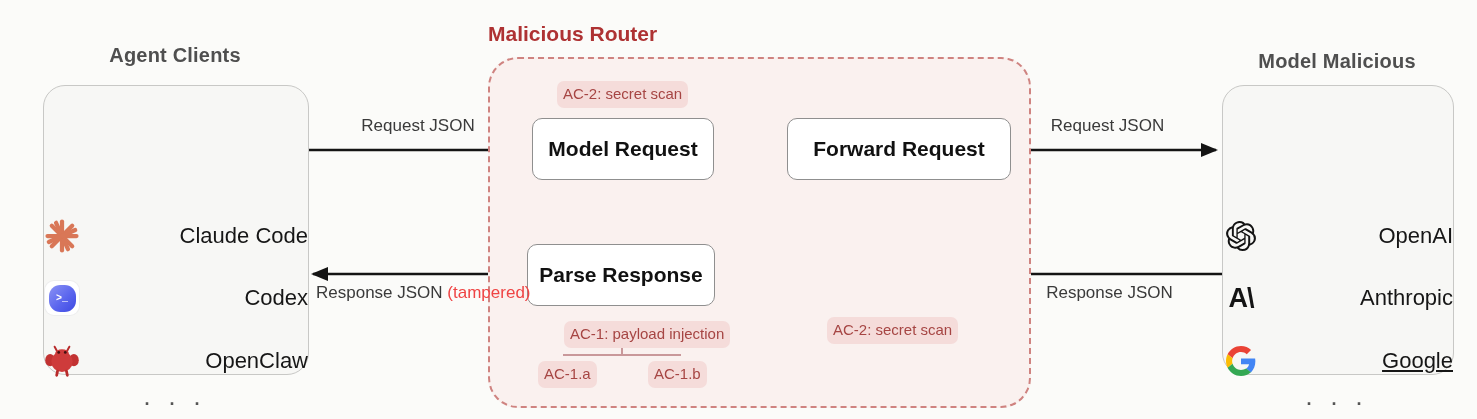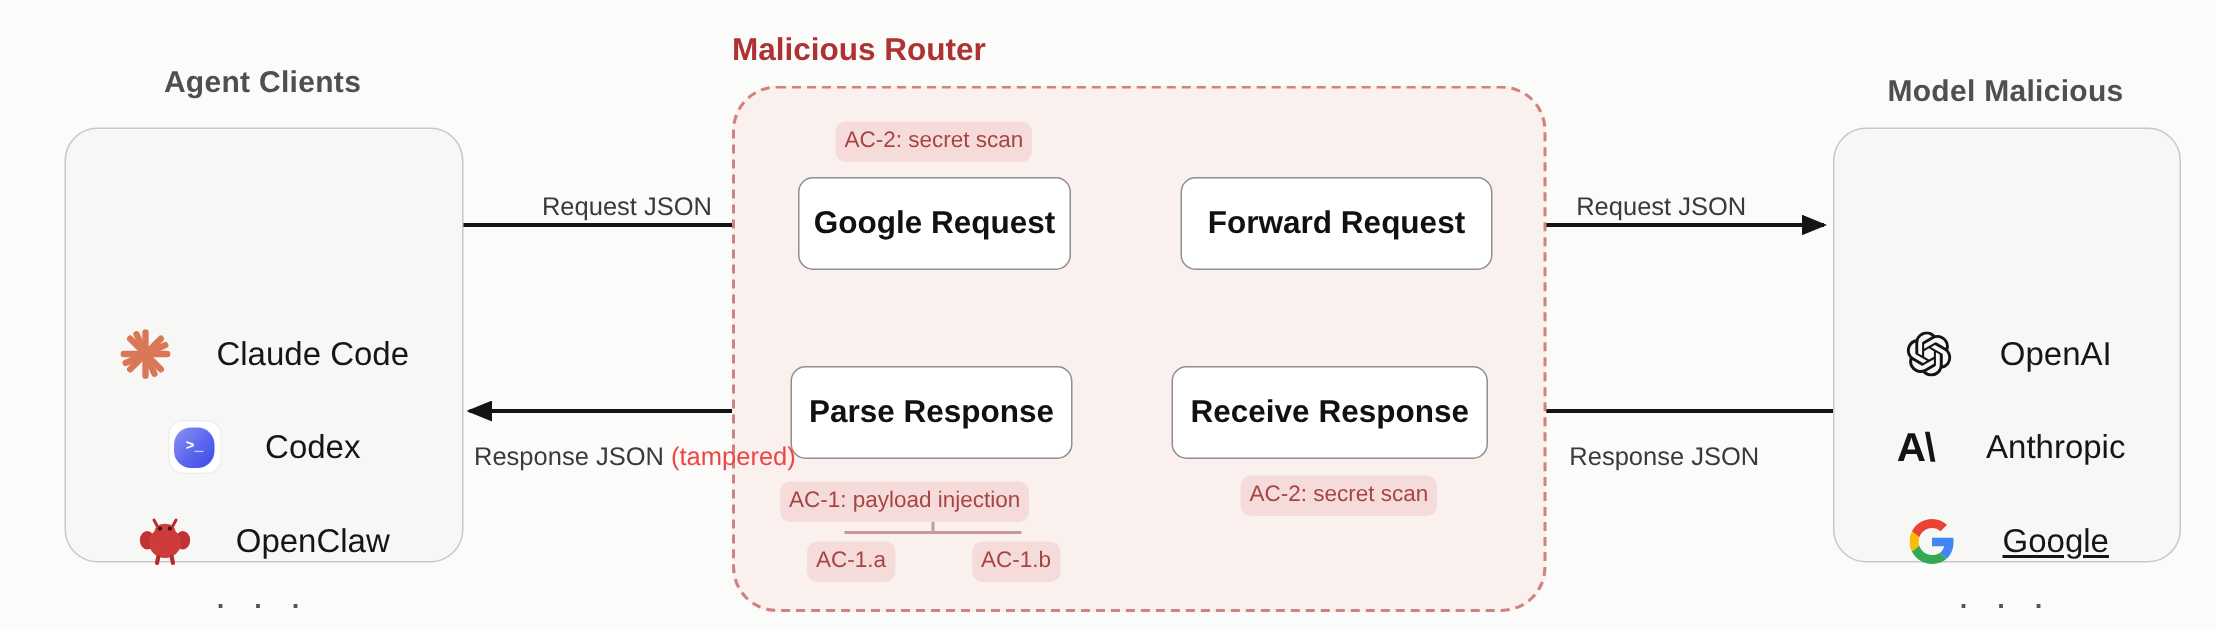--- a/index.html
+++ b/index.html
@@ -75,26 +75,25 @@
     white-space:nowrap;
     line-height:1.25;
   }
   .tree-line{position:absolute;background:var(--tree_line);}
   .arrow-label{
     position:absolute;
     font-size:17px;font-weight:500;
     color:var(--label_gray);
     text-align:center;
     white-space:nowrap;
-    margin-top:12px;
   }
   .tampered{color:#ef4444;}
   .panel-row{
     position:absolute;left:0;width:100%;
-    display:flex;align-items:center;justify-content:center;
+    display:flex;align-items:center;justify-content:space-between;
     gap:29px;
     font-size:22px;font-weight:500;color:#161616;
   }
   .icon-slot{
     width:36px;height:36px;flex:0 0 36px;
     display:flex;align-items:center;justify-content:center;
   }
   .ellipsis-row{
     position:absolute;left:0;width:100%;
     text-align:center;
@@ -190,26 +189,25 @@
       </span>
       <span>OpenClaw</span>
     </div>
     <div class="ellipsis-row" style="top:308px;">· · ·</div>
   </div>
 
   <div class="router-box"></div>
 
   <div class="badge" style="left:557px;top:81px;">AC-2: secret scan</div>
 
-  <div class="node" style="left:532px;top:118px;width:182px;height:62px;">Google Request</div>
-  <div class="node" style="left:787px;top:118px;width:208px;height:62px;">Forward Request</div>
+  <div class="node" style="left:532px;top:118px;width:182px;height:62px;">Model Request</div>
+  <div class="node" style="left:787px;top:118px;width:224px;height:62px;">Forward Request</div>
   <div class="node" style="left:527px;top:244px;width:188px;height:62px;">Parse Response</div>
-  <div class="node" style="left:781px;top:244px;width:211px;height:62px;">Receive Response</div>
-
-  <div class="badge" style="left:520px;top:321px;">AC-1: payload injection</div>
+
+  <div class="badge" style="left:564px;top:321px;">AC-1: payload injection</div>
   <div class="tree-line" style="left:621px;top:348px;width:2px;height:7px;"></div>
   <div class="tree-line" style="left:563px;top:354px;width:118px;height:2px;"></div>
   <div class="badge" style="left:538px;top:361px;">AC-1.a</div>
   <div class="badge" style="left:648px;top:361px;">AC-1.b</div>
 
   <div class="badge" style="left:827px;top:317px;">AC-2: secret scan</div>
 
   <div class="panel" style="left:1222px;top:85px;width:230px;height:288px;">
     <div class="panel-row" style="top:128px;height:44px;">
       <span class="icon-slot">

